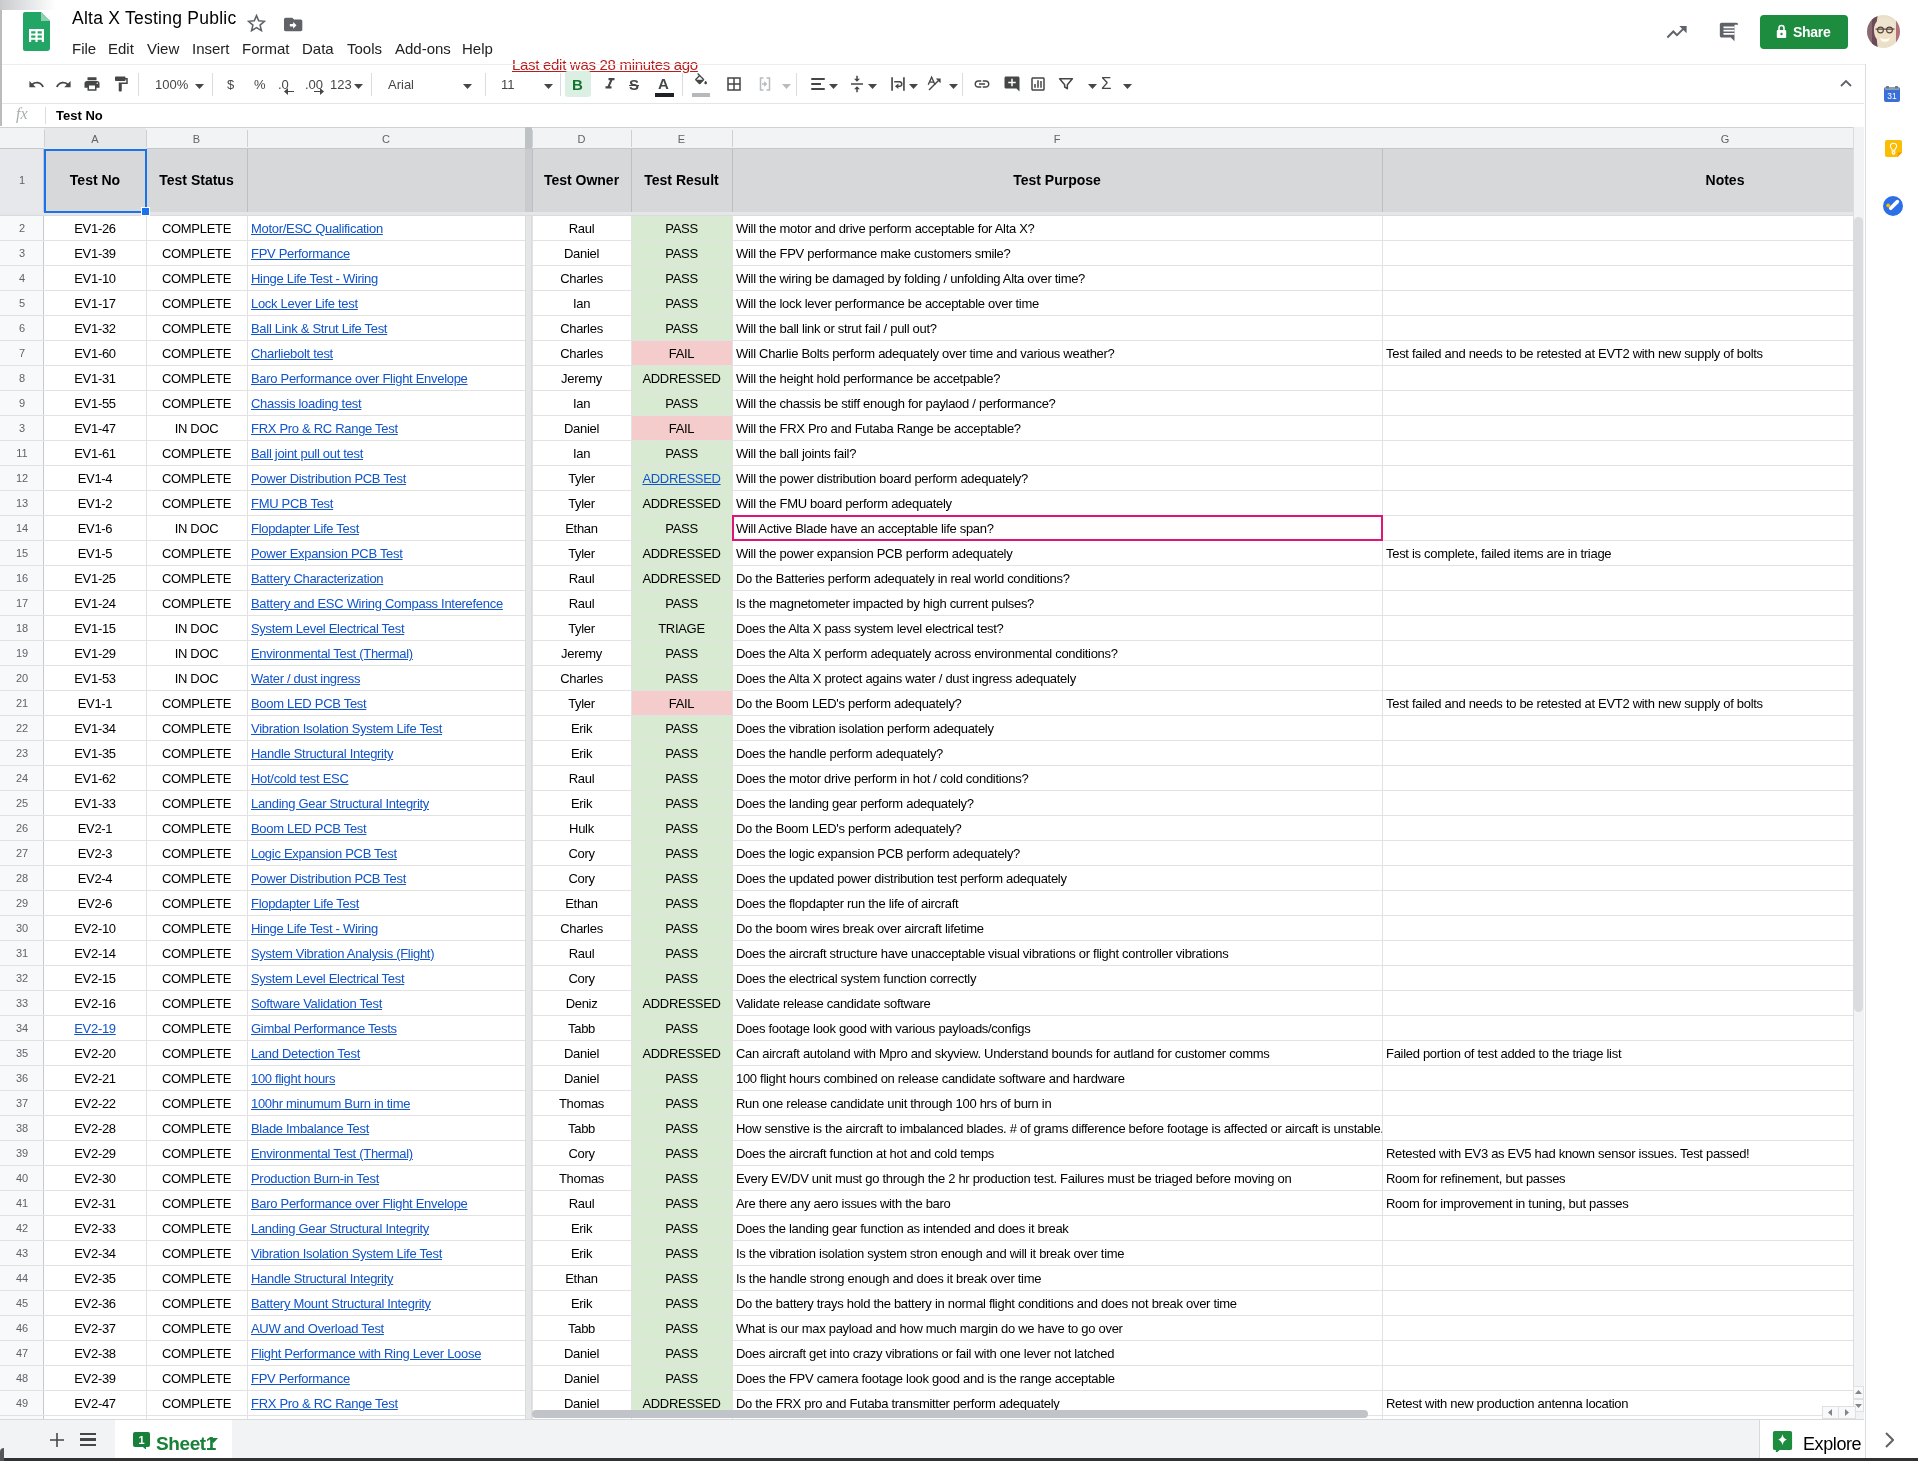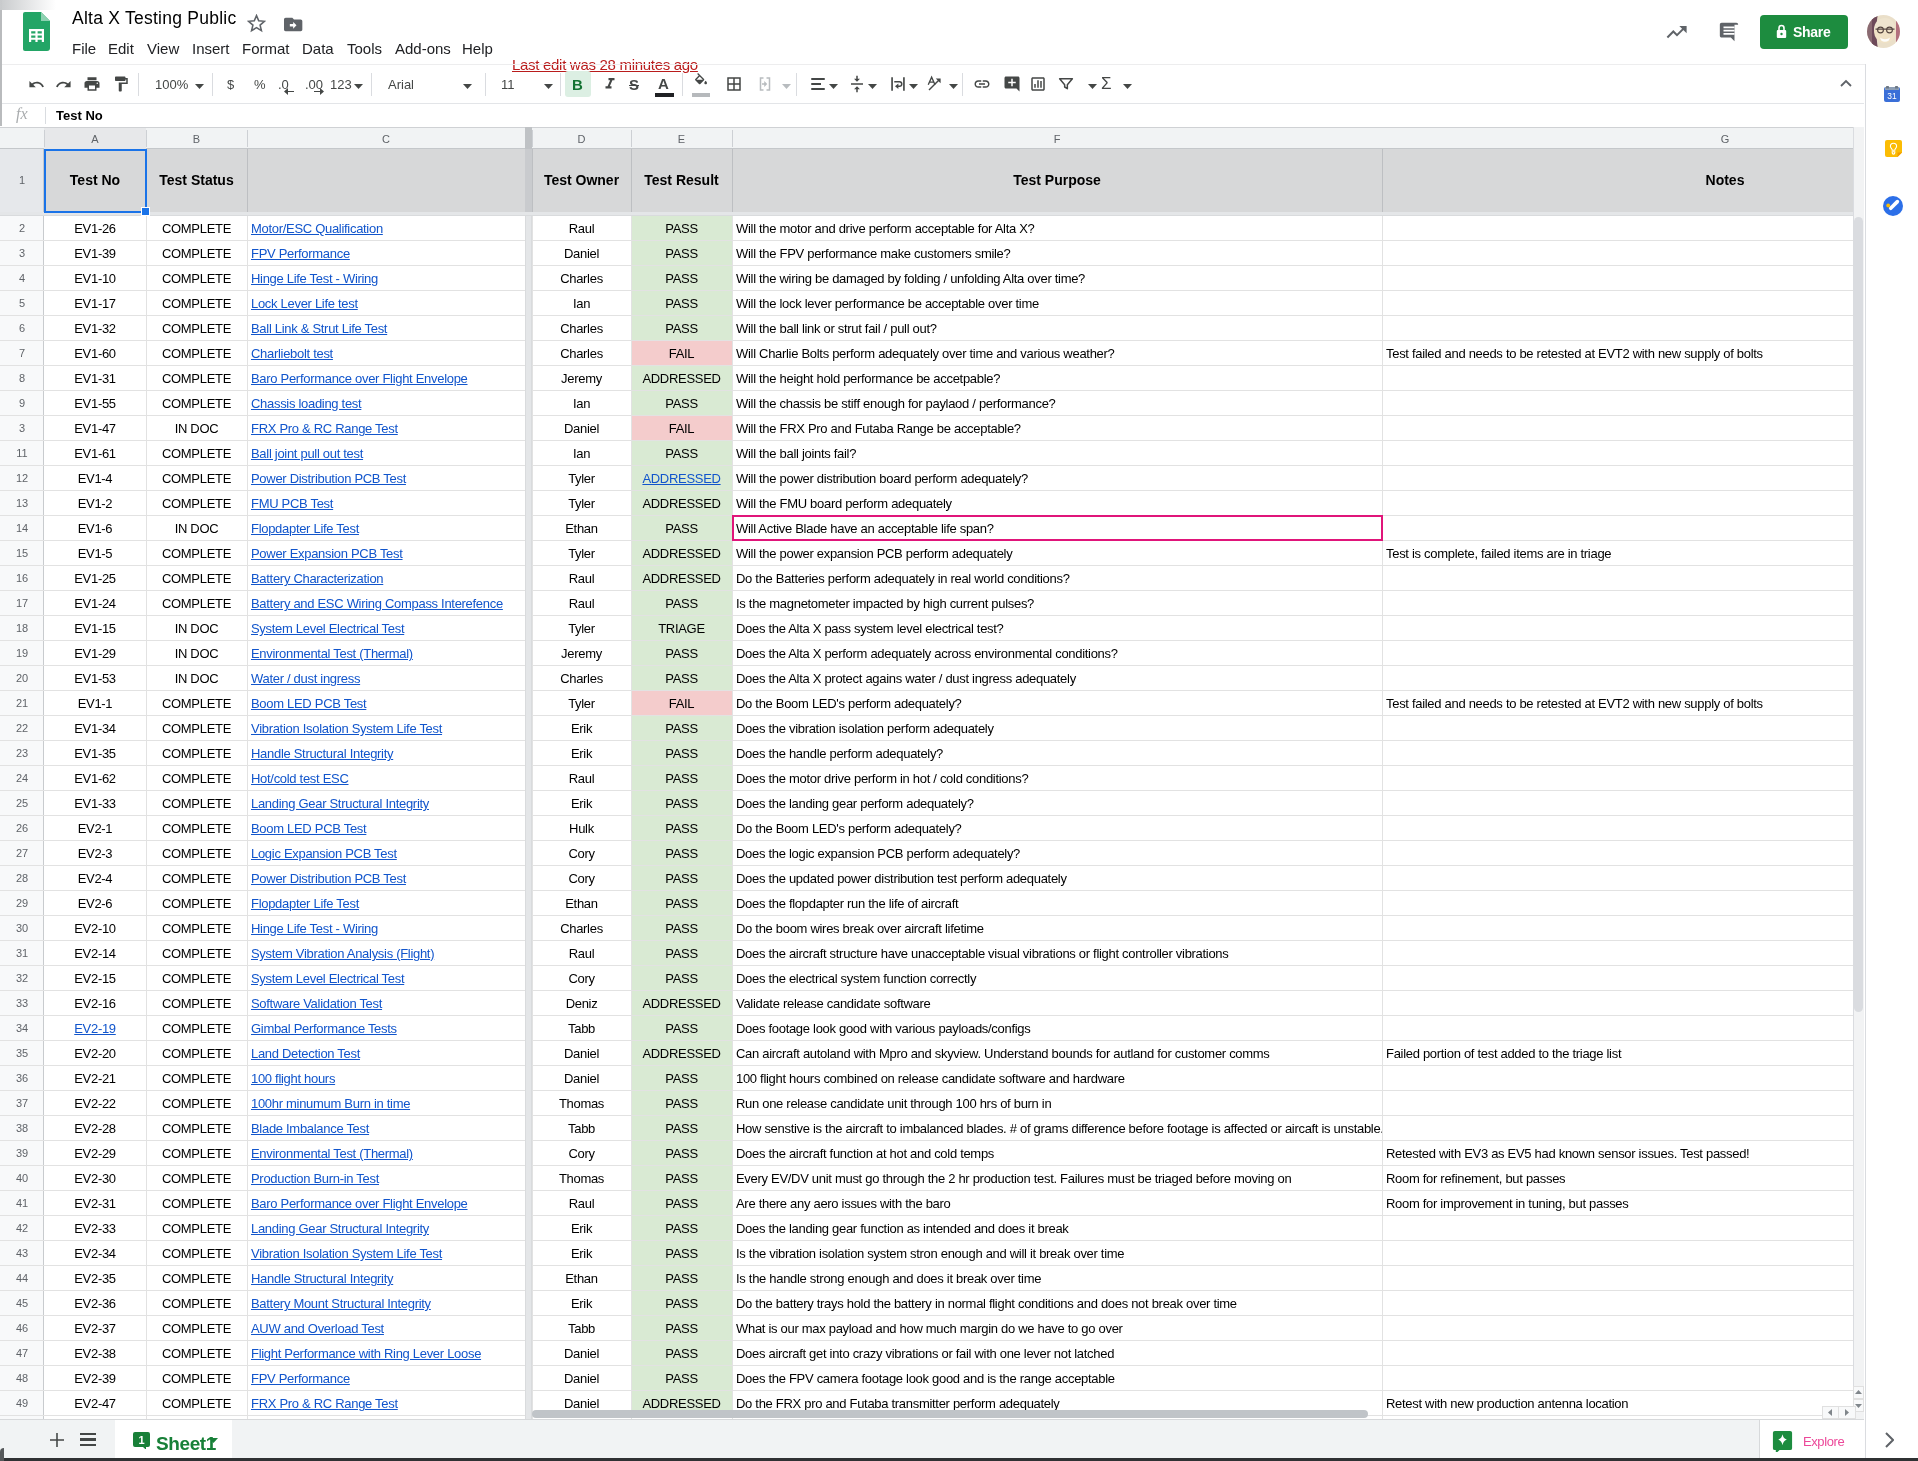--- a/index.html
+++ b/index.html
@@ -660,21 +660,21 @@
     </svg>
 <div class="a" style="left:156px;top:1433px;font-size:19px;letter-spacing:-0.4px;font-weight:bold;color:#188038">Sheet1</div>
 <svg class="a" style="left:209px;top:1438px" width="9" height="5" viewBox="0 0 9 5">
       <path fill="#188038" d="M0 0h9L4.5 5z"></path>
     </svg>
 <div class="a" style="left:1759px;top:1420px;width:105px;height:41px;background:#fff;border-left:1px solid #d7d9db"></div>
 <svg class="a" style="left:1771px;top:1429px" width="23" height="23" viewBox="0 0 24 24">
       <path fill="#1d8c3f" d="M4 2h16a2 2 0 0 1 2 2v16a2 2 0 0 1-2 2H9l-4 3.6V22H4a2 2 0 0 1-2-2V4a2 2 0 0 1 2-2z"></path>
       <path fill="#fff" d="M12 5.5c.7 2.9 1.7 4.7 4.5 5.5-2.8 1.4-3.9 2.9-4.5 6-.6-3.1-1.7-4.6-4.5-6 2.8-.8 3.8-2.6 4.5-5.5z"></path>
     </svg>
-<div class="a" style="left:1803px;top:1434px;font-size:13px;letter-spacing:-0.4px;color:#ec4899">Explore</div>
+<div class="a" style="left:1803px;top:1434px;font-size:18px;letter-spacing:-0.4px;color:#000000">Explore</div>
 <div class="a" style="left:1865px;top:64px;width:53px;height:1397px;background:#fff;border-left:1px solid #dadce0"></div>
 <div class="a" style="left:0;top:64px;width:1865px;height:1px;background:#ededee"></div>
 <svg class="a" style="left:1884px;top:86px" width="16" height="16" viewBox="0 0 16 16">
       <rect x="0" y="1" width="16" height="15" rx="2" fill="#3a6fd8"></rect>
       <rect x="1" y="1" width="14" height="3" fill="#8c9eb5"></rect>
       <rect x="2" y="0" width="3" height="2.6" rx="0.6" fill="#6b7785"></rect>
       <rect x="11" y="0" width="3" height="2.6" rx="0.6" fill="#6b7785"></rect>
       <text x="8" y="12.6" font-size="8.4" fill="#fff" text-anchor="middle" font-family="Liberation Sans">31</text>
     </svg>
 <svg class="a" style="left:1885px;top:140px" width="17" height="17" viewBox="0 0 17 17">

